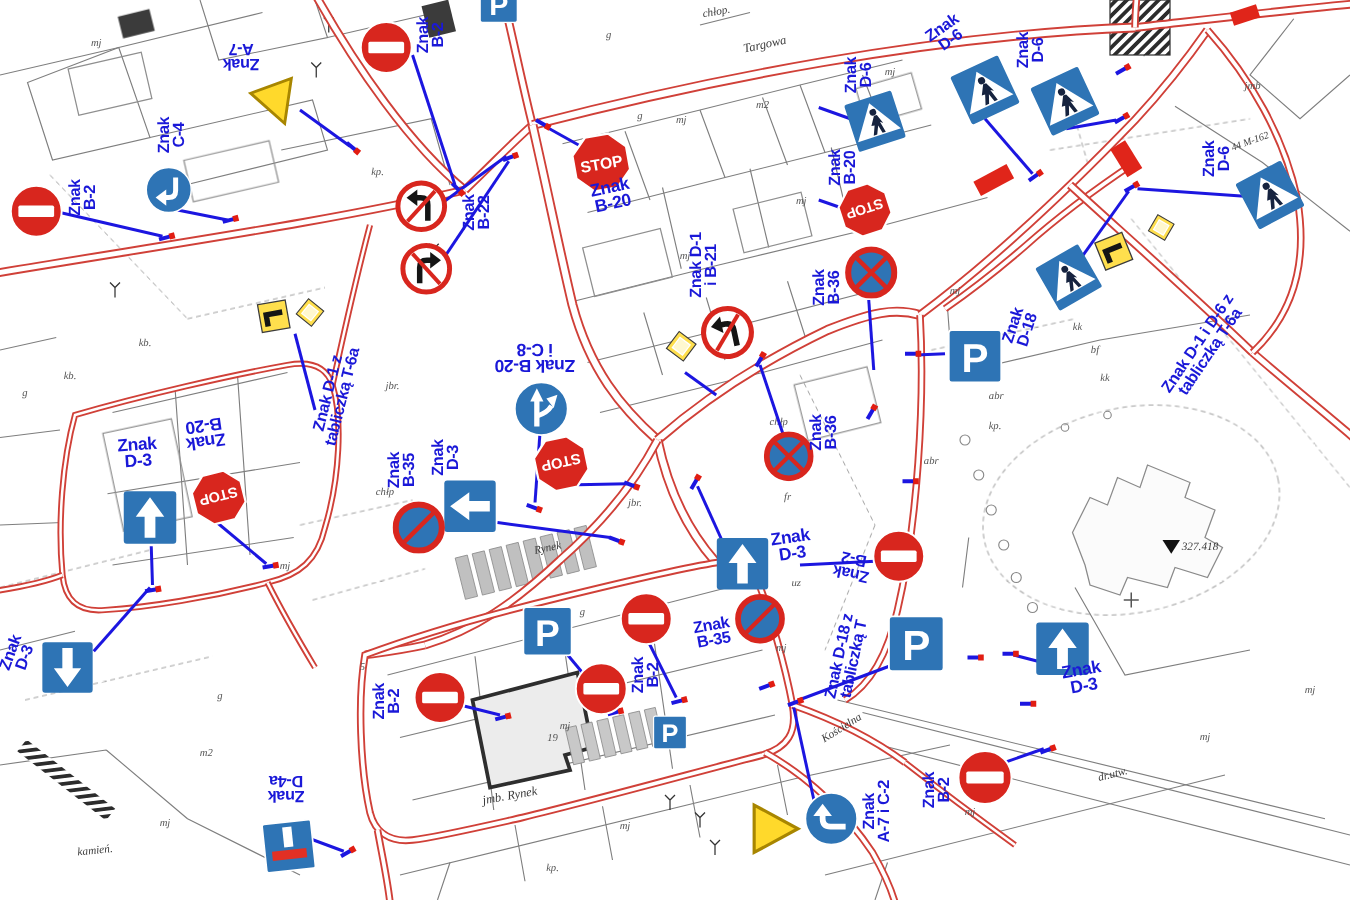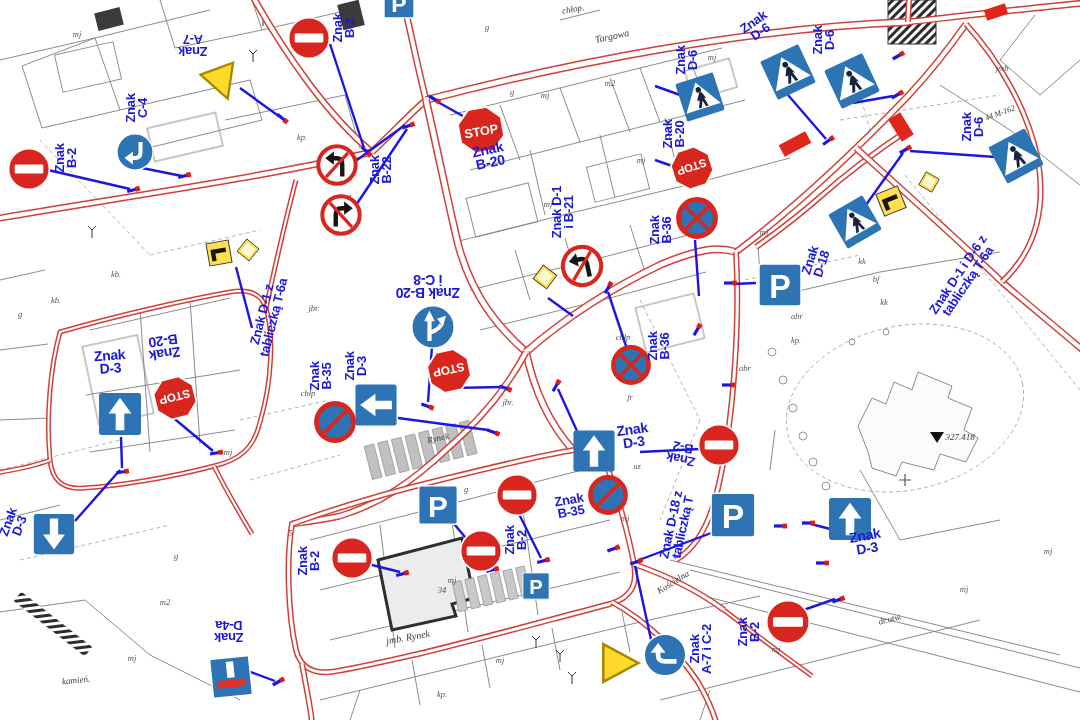--- a/index.html
+++ b/index.html
@@ -238,21 +238,21 @@
       <div class="parcel-code" style="left: 623px; top: 337px; transform: translate(-50%, -50%);">chłp</div>
       <div class="parcel-code" style="left: 797px; top: 316px; transform: translate(-50%, -50%);">abr</div>
       <div class="parcel-code" style="left: 745px; top: 368px; transform: translate(-50%, -50%);">abr</div>
       <div class="parcel-code" style="left: 876px; top: 279px; transform: translate(-50%, -50%);">bf</div>
       <div class="parcel-code" style="left: 862px; top: 261px; transform: translate(-50%, -50%);">kk</div>
       <div class="parcel-code" style="left: 884px; top: 302px; transform: translate(-50%, -50%);">kk</div>
       <div class="parcel-code" style="left: 630px; top: 397px; transform: translate(-50%, -50%);">fr</div>
       <div class="parcel-code" style="left: 637px; top: 466px; transform: translate(-50%, -50%);">uz</div>
       <div class="parcel-code" style="left: 1002px; top: 68px; transform: translate(-50%, -50%);">jmb</div>
       <div class="parcel-code" style="left: 850px; top: 212px; transform: translate(-50%, -50%);">jmb</div>
-      <div class="parcel-code" style="left: 442px; top: 590px; transform: translate(-50%, -50%);">34</div>
+      <div class="parcel-code" style="left: 442px; top: 590px; transform: translate(-50%, -50%);">19</div>
       <div class="parcel-code" style="left: 290px; top: 533px; transform: translate(-50%, -50%);">5</div>
     </div>
 
   <svg id="overlay" class="layer">
       <line x1="48" y1="170" x2="130" y2="189" stroke="#1c16e0" stroke-width="2.4"></line>
       <line x1="142" y1="168" x2="182" y2="176" stroke="#1c16e0" stroke-width="2.4"></line>
       <line x1="240" y1="88" x2="280" y2="117" stroke="#1c16e0" stroke-width="2.4"></line>
       <line x1="330" y1="44" x2="364" y2="148" stroke="#1c16e0" stroke-width="2.4"></line>
       <line x1="346" y1="168" x2="405" y2="125" stroke="#1c16e0" stroke-width="2.4"></line>
       <line x1="350" y1="214" x2="407" y2="129" stroke="#1c16e0" stroke-width="2.4"></line>

